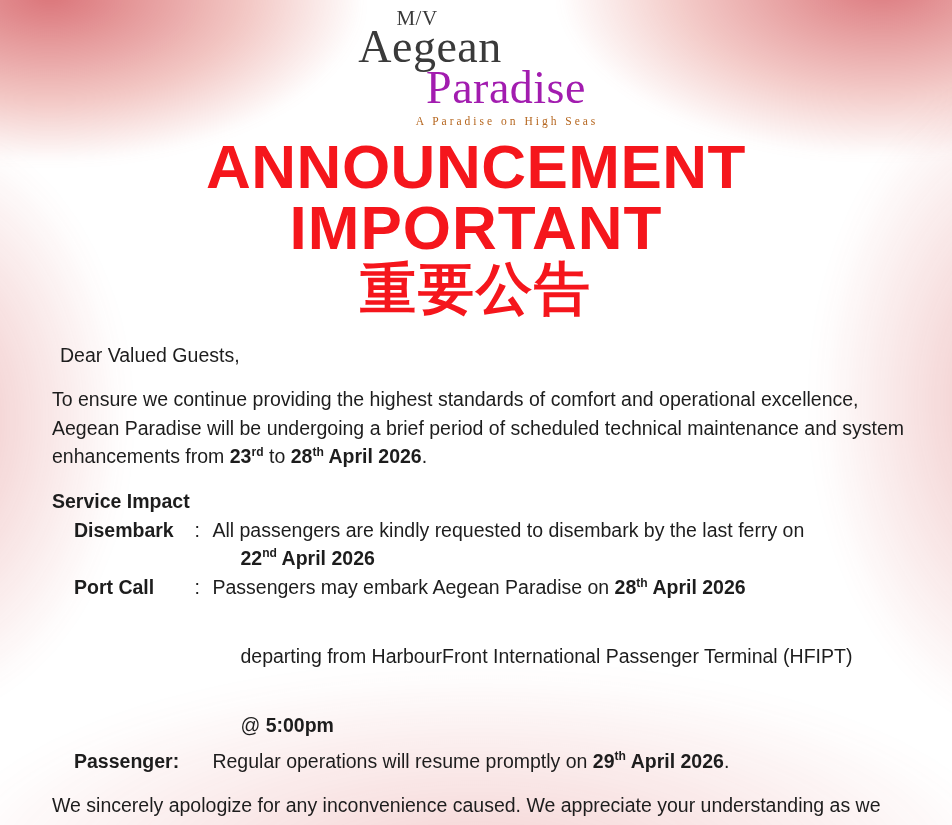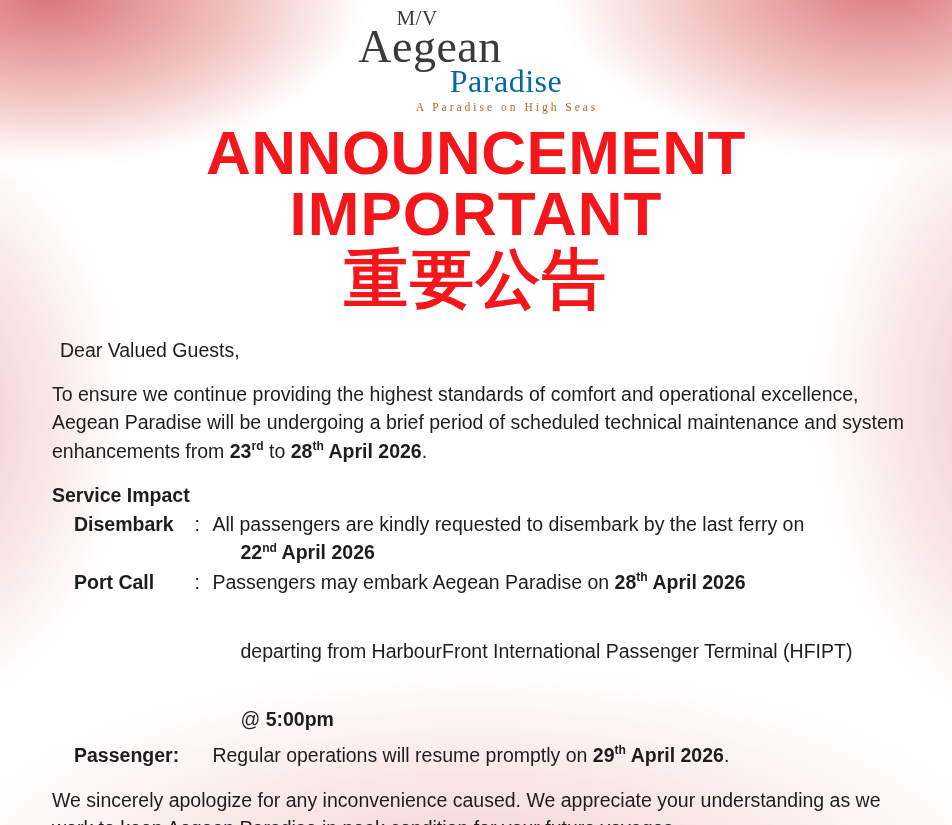--- a/index.html
+++ b/index.html
@@ -100,22 +100,22 @@
     font-family: "Liberation Serif", serif;
     font-size: 46px;
     color: #3a3a3a;
     display: block;
     line-height: 1.04;
     letter-spacing: 0.5px;
     margin-left: -92px;
   }
   .logo-paradise {
     font-family: "Liberation Serif", serif;
-    font-size: 32px;
-    color: #0369a1;
+    font-size: 46px;
+    color: #a21caf;
     display: block;
     line-height: 1.0;
     letter-spacing: 0.5px;
     margin-left: 60px;
     margin-top: -6px;
   }
   .logo-tagline {
     font-family: "Liberation Serif", serif;
     font-size: 11.5px;
     color: #b5651d;
@@ -140,21 +140,21 @@
     display: block;
   }
   .headline-line.l2 {
     font-size: 62px;
     letter-spacing: 0.5px;
   }
   .headline-cn {
     color: #f5161c;
     font-family: "DejaVu Sans", sans-serif;
     font-weight: bold;
-    font-size: 64px;
+    font-size: 56px;
     line-height: 1.05;
     display: block;
     letter-spacing: 2px;
     margin-top: 2px;
   }
 
   
   .body-wrap {
     margin-top: 22px;
     padding: 0 46px 0 52px;

